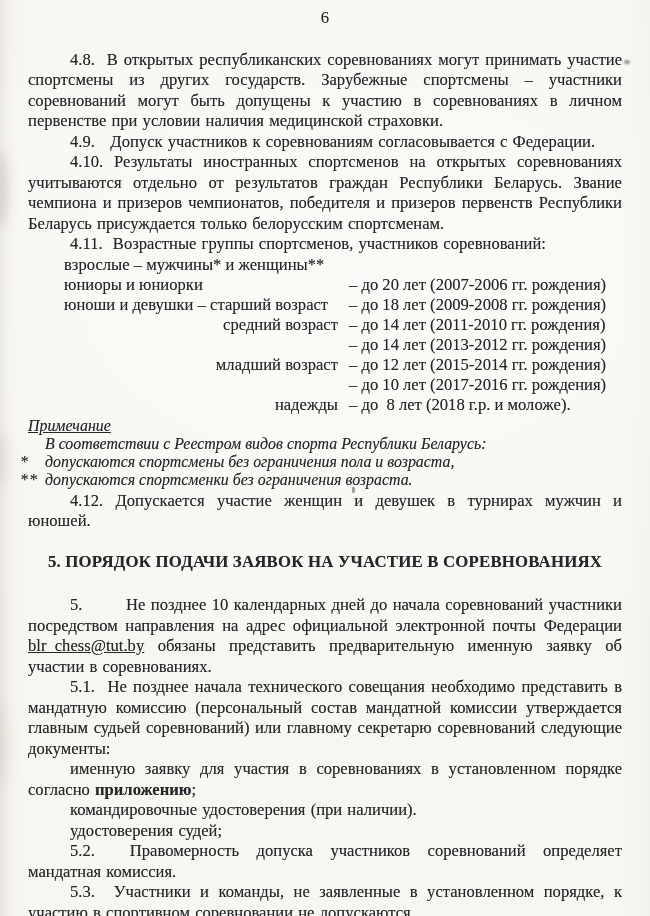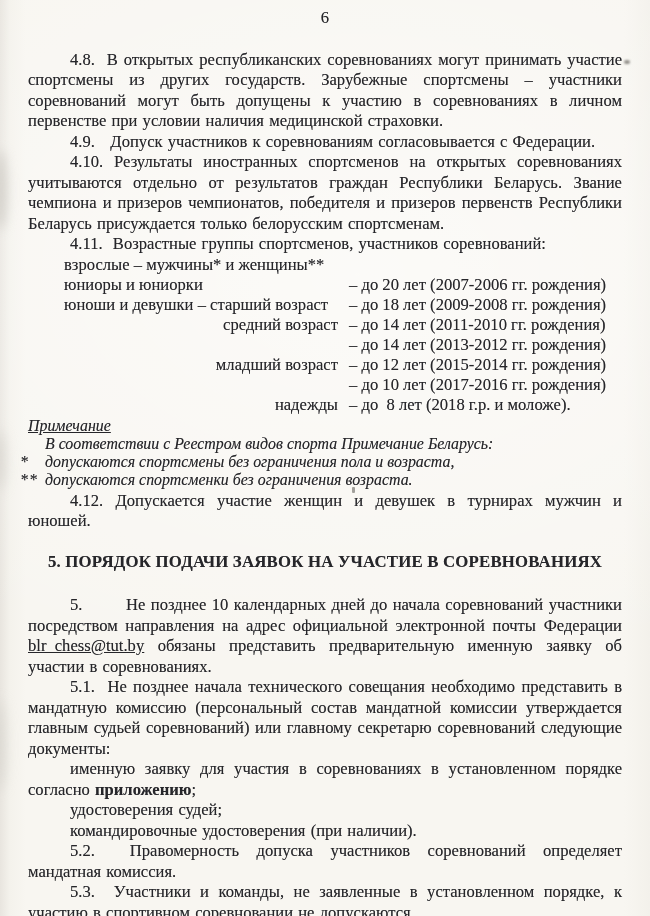--- a/index.html
+++ b/index.html
@@ -94,40 +94,40 @@
       <span class="age-right">– до 10 лет (2017-2016 гг. рождения)</span>
     </div>
     <div class="age-row">
       <span class="age-left ra">надежды</span>
       <span class="age-right">– до&nbsp;&nbsp;8 лет (2018 г.р. и моложе).</span>
     </div>
   </div>
 
   <div class="note">
     <div class="note-title"><span class="u">Примечание</span></div>
-    <div class="note-intro">В соответствии с Реестром видов спорта Примечание Беларусь:</div>
+    <div class="note-intro">В соответствии с Реестром видов спорта Республики Беларусь:</div>
     <div class="note-item">
       <span class="marker">*</span>
       <span>допускаются спортсмены без ограничения пола и возраста,</span>
     </div>
     <div class="note-item">
       <span class="marker">**</span>
       <span>допускаются спортсменки без ограничения возраста.</span>
     </div>
   </div>
 
   <p class="para">4.12.&nbsp;Допускается участие женщин и девушек в турнирах мужчин и юношей.</p>
 
   <h2 class="heading">5. ПОРЯДОК ПОДАЧИ ЗАЯВОК НА УЧАСТИЕ В СОРЕВНОВАНИЯХ</h2>
 
   <p class="para"><span>5.&nbsp;&nbsp;&nbsp;&nbsp;&nbsp;&nbsp;&nbsp;&nbsp;Не позднее 10 календарных дней до начала соревнований участники посредством направления на адрес официальной электронной почты Федерации </span><span class="email">blr_chess@tut.by</span><span> обязаны представить предварительную именную заявку об участии в соревнованиях.</span></p>
 
   <p class="para">5.1.&nbsp;&nbsp;Не позднее начала технического совещания необходимо представить в мандатную комиссию (персональный состав мандатной комиссии утверждается главным судьей соревнований) или главному секретарю соревнований следующие документы:</p>
 
   <p class="para"><span>именную заявку для участия в соревнованиях в установленном порядке согласно </span><b>приложению</b><span>;</span></p>
 
+  <p class="para">командировочные удостоверения (при наличии).</p>
   <p class="para">удостоверения судей;</p>
-  <p class="para">командировочные удостоверения (при наличии).</p>
 
   <p class="para">5.2.&nbsp;&nbsp;Правомерность допуска участников соревнований определяет мандатная комиссия.</p>
   <p class="para">5.3.&nbsp;&nbsp;Участники и команды, не заявленные в установленном порядке, к участию в спортивном соревновании не допускаются.</p>
 
 </div>
 
 </body></html>

